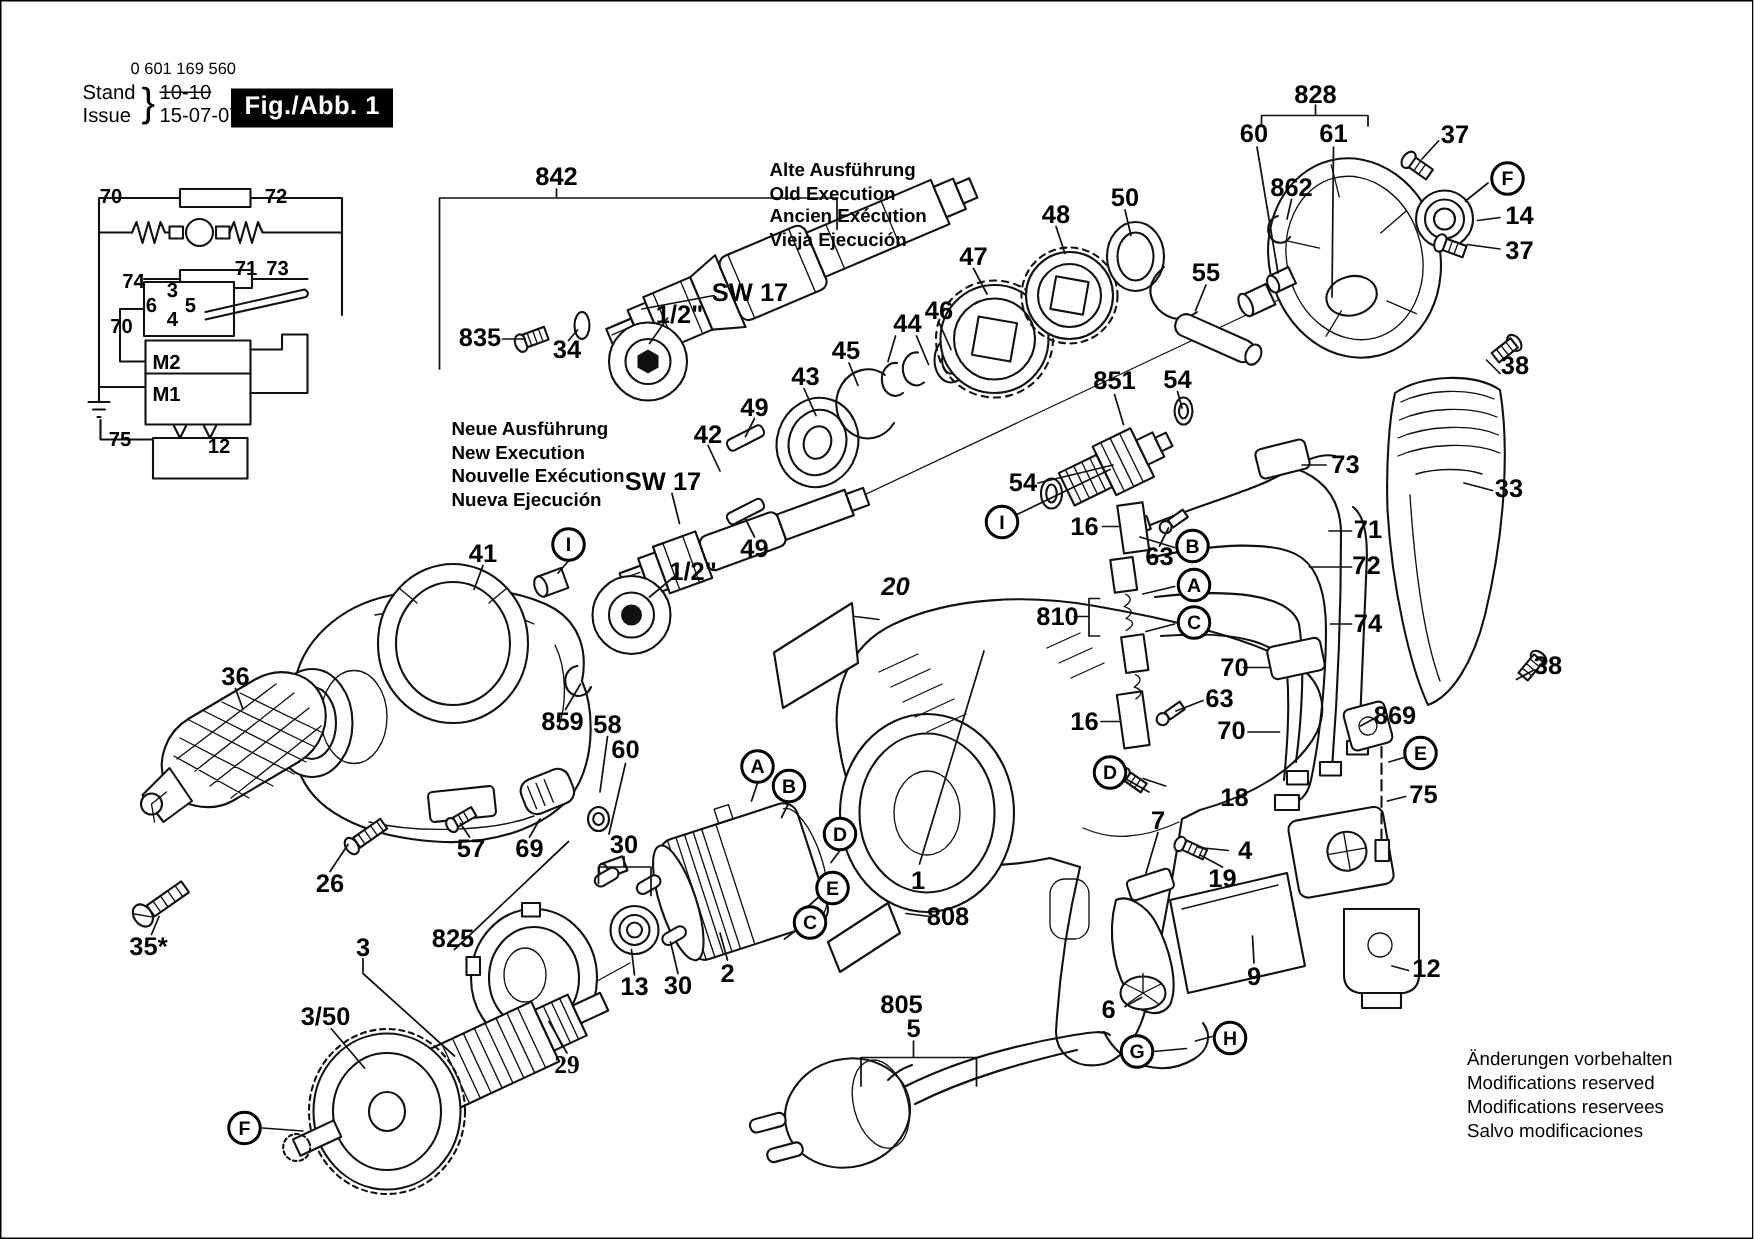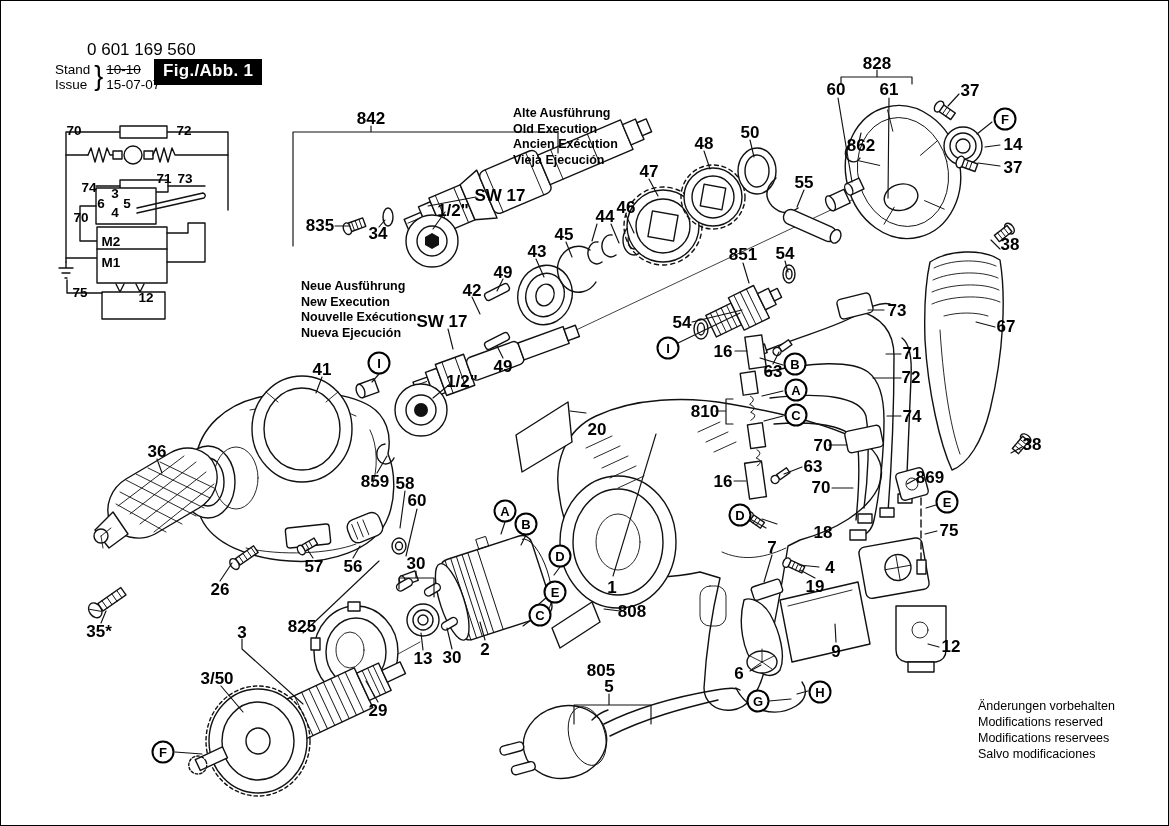--- a/index.html
+++ b/index.html
@@ -13,21 +13,21 @@
   .art .lead{stroke-width:1.15}
   .art .ax{stroke-width:.8}
   .labels{position:absolute;left:0;top:0;width:100%;height:100%}
   .plabel{position:absolute;transform:translate(-50%,-50%);font-weight:bold;font-size:17px;
           color:#000;white-space:nowrap;line-height:1}
   .plabel.c{font-size:13.5px}
   .clabel{position:absolute;transform:translate(-50%,-50%);width:23px;height:23px;box-sizing:border-box;
           border:2px solid #000;border-radius:50%;background:#fff;font-weight:bold;font-size:13px;
           line-height:19px;text-align:center;color:#000}
   .header{position:absolute;left:55px;top:40px;color:#000}
-  .pn{font-size:17px;padding-left:32px}
+  .pn{font-size:11px;padding-left:32px}
   .si{display:flex;align-items:center;margin-top:1px}
   .si-col,.dates{display:flex;flex-direction:column;font-size:13.5px;line-height:15px}
   .brace{font-size:27px;font-weight:400;margin:0 3px 0 4px}
   .struck{text-decoration:line-through}
   .figbox{position:absolute;left:154px;top:59px;background:#000;color:#fff;font-weight:bold;
           font-size:17px;padding:2px 9px 4px;letter-spacing:.3px}
   .note{position:absolute;font-size:12.5px;line-height:15.5px;font-weight:bold;white-space:nowrap;color:#000}
   .note.plain{font-weight:normal;line-height:16px}
   .thread{position:absolute;left:57px;top:661px;font-size:12.5px;line-height:19px;white-space:nowrap;color:#000}
   .thread .mark{font-weight:bold;font-size:14px;margin-right:5px}
@@ -453,63 +453,63 @@
       <span class="plabel" style="left: 813px; top: 466px;">63</span>
       <span class="plabel" style="left: 823px; top: 445px;">70</span>
       <span class="plabel" style="left: 821px; top: 487px;">70</span>
       <span class="plabel" style="left: 897px; top: 310px;">73</span>
       <span class="plabel" style="left: 912px; top: 353px;">71</span>
       <span class="plabel" style="left: 911px; top: 377px;">72</span>
       <span class="plabel" style="left: 912px; top: 416px;">74</span>
       <span class="plabel" style="left: 877px; top: 63px;">828</span>
       <span class="plabel" style="left: 836px; top: 89px;">60</span>
       <span class="plabel" style="left: 889px; top: 89px;">61</span>
-      <span class="plabel" style="left: 861px; top: 125px; margin-top: 20px;">862</span>
+      <span class="plabel" style="left: 861px; top: 125px;">862</span>
       <span class="plabel" style="left: 970px; top: 90px;">37</span>
       <span class="plabel" style="left: 1013px; top: 144px;">14</span>
       <span class="plabel" style="left: 1013px; top: 167px;">37</span>
       <span class="plabel" style="left: 1010px; top: 244px;">38</span>
-      <span class="plabel" style="left: 1006px; top: 326px;">67</span>
+      <span class="plabel" style="left: 1006px; top: 326px;">33</span>
       <span class="plabel" style="left: 1032px; top: 444px;">38</span>
       <span class="plabel" style="left: 930px; top: 477px;">869</span>
       <span class="plabel" style="left: 949px; top: 530px;">75</span>
       <span class="plabel" style="left: 951px; top: 646px;">12</span>
       <span class="plabel" style="left: 823px; top: 532px;">18</span>
       <span class="plabel" style="left: 772px; top: 547px;">7</span>
       <span class="plabel" style="left: 830px; top: 567px;">4</span>
       <span class="plabel" style="left: 815px; top: 586px;">19</span>
       <span class="plabel" style="left: 836px; top: 651px;">9</span>
       <span class="plabel" style="left: 739px; top: 673px;">6</span>
       <span class="plabel" style="left: 601px; top: 670px;">805</span>
       <span class="plabel" style="left: 609px; top: 686px;">5</span>
       <span class="plabel" style="left: 632px; top: 611px;">808</span>
       <span class="plabel" style="left: 612px; top: 587px;">1</span>
       <span class="plabel" style="left: 485px; top: 649px;">2</span>
       <span class="plabel" style="left: 423px; top: 658px;">13</span>
       <span class="plabel" style="left: 452px; top: 657px;">30</span>
       <span class="plabel" style="left: 416px; top: 563px;">30</span>
-      <span class="plabel" style="left: 597px; top: 429px;">20</span>
+      <span class="plabel" style="left: 597px; top: 391px; font-style: italic;">20</span>
       <span class="plabel" style="left: 472px; top: 290px;">42</span>
       <span class="plabel" style="left: 503px; top: 272px;">49</span>
       <span class="plabel" style="left: 503px; top: 366px;">49</span>
       <span class="plabel" style="left: 442px; top: 321px;">SW 17</span>
       <span class="plabel" style="left: 462px; top: 381px;">1/2"</span>
       <span class="plabel" style="left: 322px; top: 369px; text-align: right;">41</span>
       <span class="plabel" style="left: 375px; top: 481px; text-align: right;">859</span>
       <span class="plabel" style="left: 405px; top: 483px;">58</span>
       <span class="plabel" style="left: 417px; top: 500px;">60</span>
       <span class="plabel" style="left: 157px; top: 451px;">36</span>
       <span class="plabel" style="left: 314px; top: 566px;">57</span>
-      <span class="plabel" style="left: 353px; top: 566px;">56</span>
+      <span class="plabel" style="left: 353px; top: 566px;">69</span>
       <span class="plabel" style="left: 220px; top: 589px;">26</span>
       <span class="plabel" style="left: 99px; top: 631px;">35*</span>
       <span class="plabel" style="left: 302px; top: 626px;">825</span>
       <span class="plabel" style="left: 242px; top: 632px;">3</span>
       <span class="plabel" style="left: 217px; top: 678px;">3/50</span>
-      <span class="plabel" style="left: 378px; top: 710px;">29</span>
+      <span class="plabel" style="left: 378px; top: 710px; font-family: Liberation Serif, serif;">29</span>
       <span class="clabel" style="left: 1005px; top: 119px;">F</span>
       <span class="clabel" style="left: 379px; top: 363px;">I</span>
       <span class="clabel" style="left: 668px; top: 348px;">I</span>
       <span class="clabel" style="left: 795px; top: 364px;">B</span>
       <span class="clabel" style="left: 796px; top: 390px;">A</span>
       <span class="clabel" style="left: 796px; top: 415px;">C</span>
       <span class="clabel" style="left: 505px; top: 511px;">A</span>
       <span class="clabel" style="left: 526px; top: 524px;">B</span>
       <span class="clabel" style="left: 560px; top: 556px;">D</span>
       <span class="clabel" style="left: 555px; top: 592px;">E</span>

